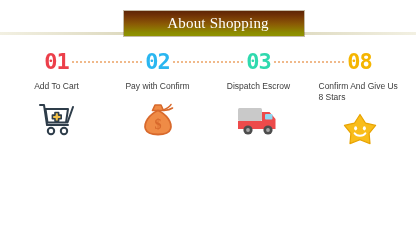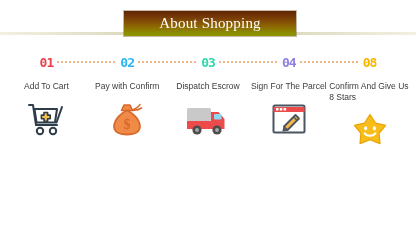--- a/index.html
+++ b/index.html
@@ -39,20 +39,21 @@
         #6d2f06 14%,
         #7d4206 32%,
         #8a5a05 52%,
         #8d7302 70%,
         #8c8b01 86%,
         #909400 100%);
     box-shadow: 0 0 0 1px rgba(90,60,0,0.35);
     display: flex;
     align-items: center;
     justify-content: center;
+    padding-left: 8px;
   }
   .banner-title {
     font-family: "Liberation Serif", serif;
     font-size: 15px;
     color: #ffffff;
     letter-spacing: 0.2px;
     white-space: nowrap;
     line-height: 1;
   }
 
@@ -74,21 +75,21 @@
   .num-row {
     height: 26px;
     display: flex;
     align-items: center;
     justify-content: center;
     position: relative;
     width: 100%;
   }
   .num {
     font-family: "DejaVu Sans Mono", monospace;
-    font-size: 13px;
+    font-size: 22px;
     font-weight: bold;
     letter-spacing: -1px;
     line-height: 1;
     position: relative;
     z-index: 2;
     background: #fff;
     padding: 0 3px;
   }
 
   
@@ -183,39 +184,20 @@
         <path d="M27 10 h7.5 l6 7 v10 h-13.5 z" fill="#ed4b4b"></path>
         <rect x="30" y="12" width="7.5" height="5.5" rx="1" fill="#8fd8f2"></rect>
         <circle cx="13" cy="28" r="4.6" fill="#4d4d4d"></circle>
         <circle cx="13" cy="28" r="1.9" fill="#a8a8a8"></circle>
         <circle cx="33" cy="28" r="4.6" fill="#4d4d4d"></circle>
         <circle cx="33" cy="28" r="1.9" fill="#a8a8a8"></circle>
       </svg>
     </div>
   </div>
 
-  <div class="step">
-    <div class="num-row">
-      <div class="connector"></div>
-      <span class="num" style="color:#8f7fe0">04</span>
-    </div>
-    <div class="label">Sign For The Parcel</div>
-    <div class="icon-box">
-      <svg width="38" height="34" viewBox="0 0 38 34" fill="none">
-        <rect x="3.5" y="3.5" width="31" height="27" rx="1.5" fill="#ffffff" stroke="#4a5560" stroke-width="2"></rect>
-        <path d="M3.5 5 h31 v5 h-31 z" fill="#ed4b4b"></path>
-        <rect x="6" y="6" width="2.5" height="2.5" fill="#ffffff"></rect>
-        <rect x="9.8" y="6" width="2.5" height="2.5" fill="#ffffff"></rect>
-        <rect x="13.6" y="6" width="2.5" height="2.5" fill="#ffffff"></rect>
-        <path d="M25.5 13 l3.5 3.5 -11 11 -4.6 1.1 1.1 -4.6 z" fill="#f5b94a" stroke="#4a5560" stroke-width="1.8" stroke-linejoin="round"></path>
-        <path d="M13.4 24 l4.6 4.6" stroke="#4a5560" stroke-width="1.5"></path>
-        <path d="M23.6 14.9 l3.5 3.5" stroke="#4a5560" stroke-width="1.4"></path>
-      </svg>
-    </div>
-  </div>
 
   <div class="step">
     <div class="num-row">
 
       <span class="num" style="color:#f5b500">08</span>
     </div>
     <div class="label">Confirm And Give Us 8 Stars</div>
     <div class="icon-box">
       <svg width="38" height="36" viewBox="0 0 38 36" fill="none">
         <path d="M19 2.5 L24.6 11.2 L34.6 13.4 L28.1 21.3 L29 31.6 L19 27.7 L9 31.6 L9.9 21.3 L3.4 13.4 L13.4 11.2 Z" fill="#f9bd1b" stroke="#e8a300" stroke-width="1.2" stroke-linejoin="round"></path>

